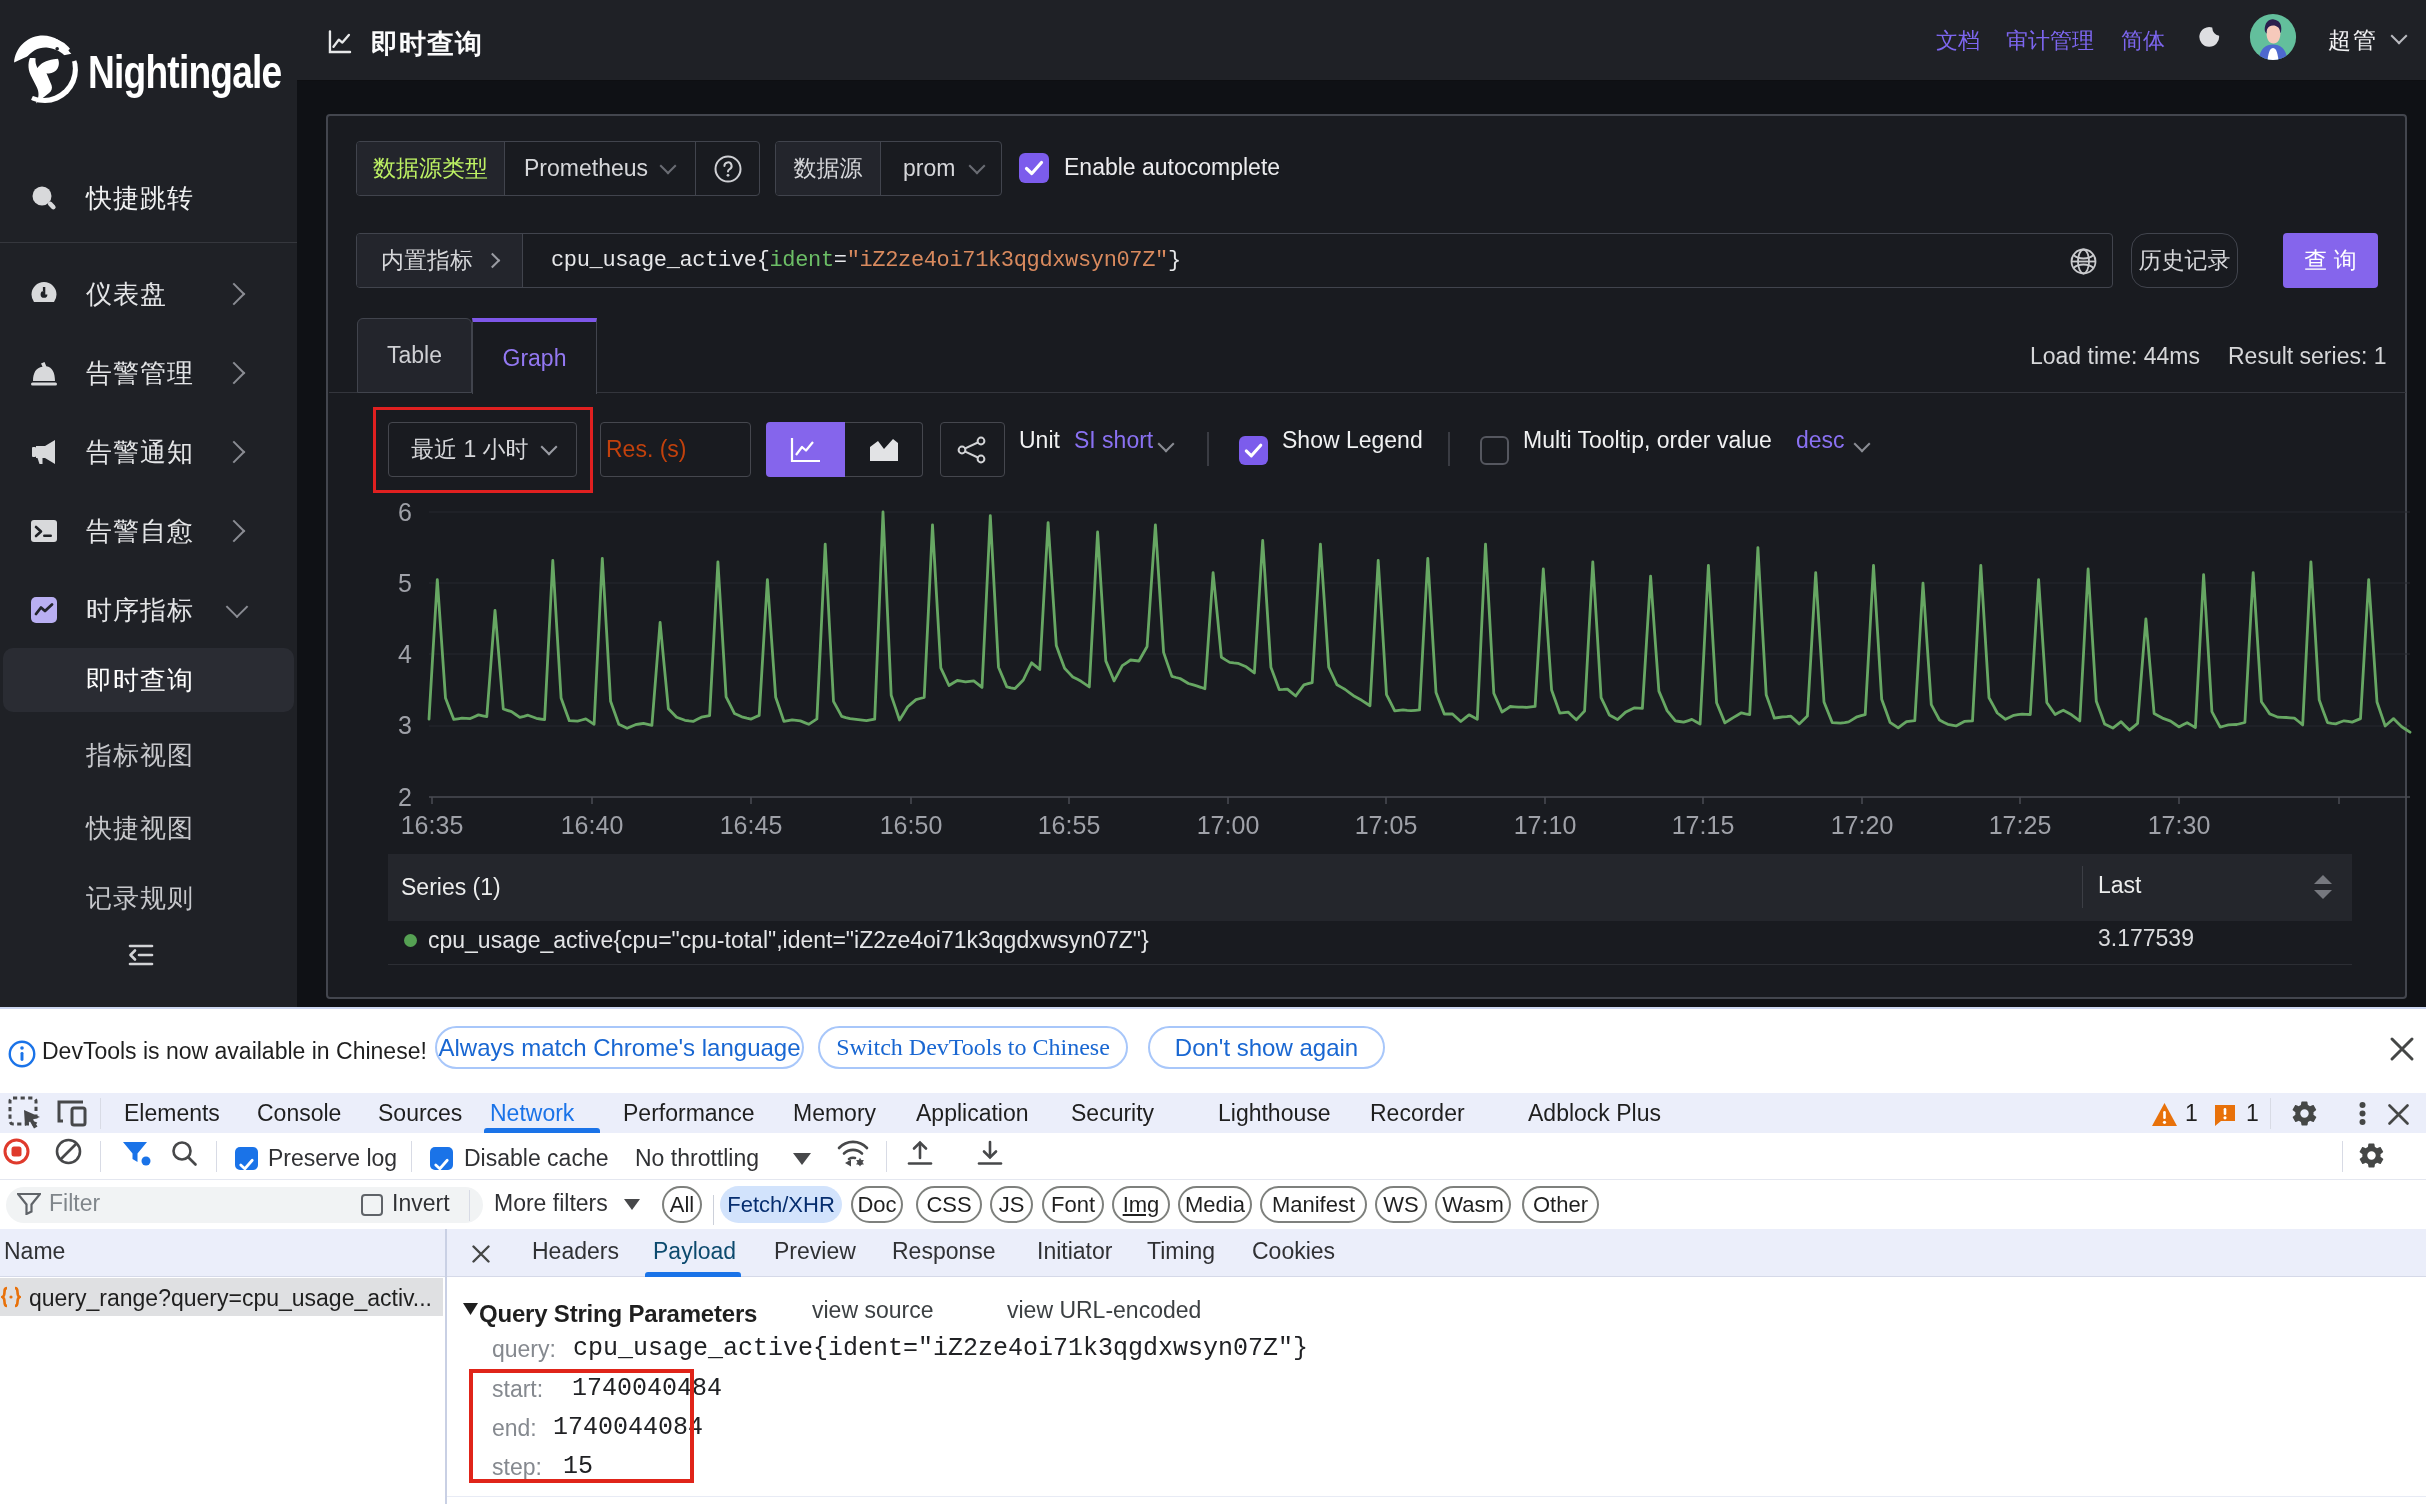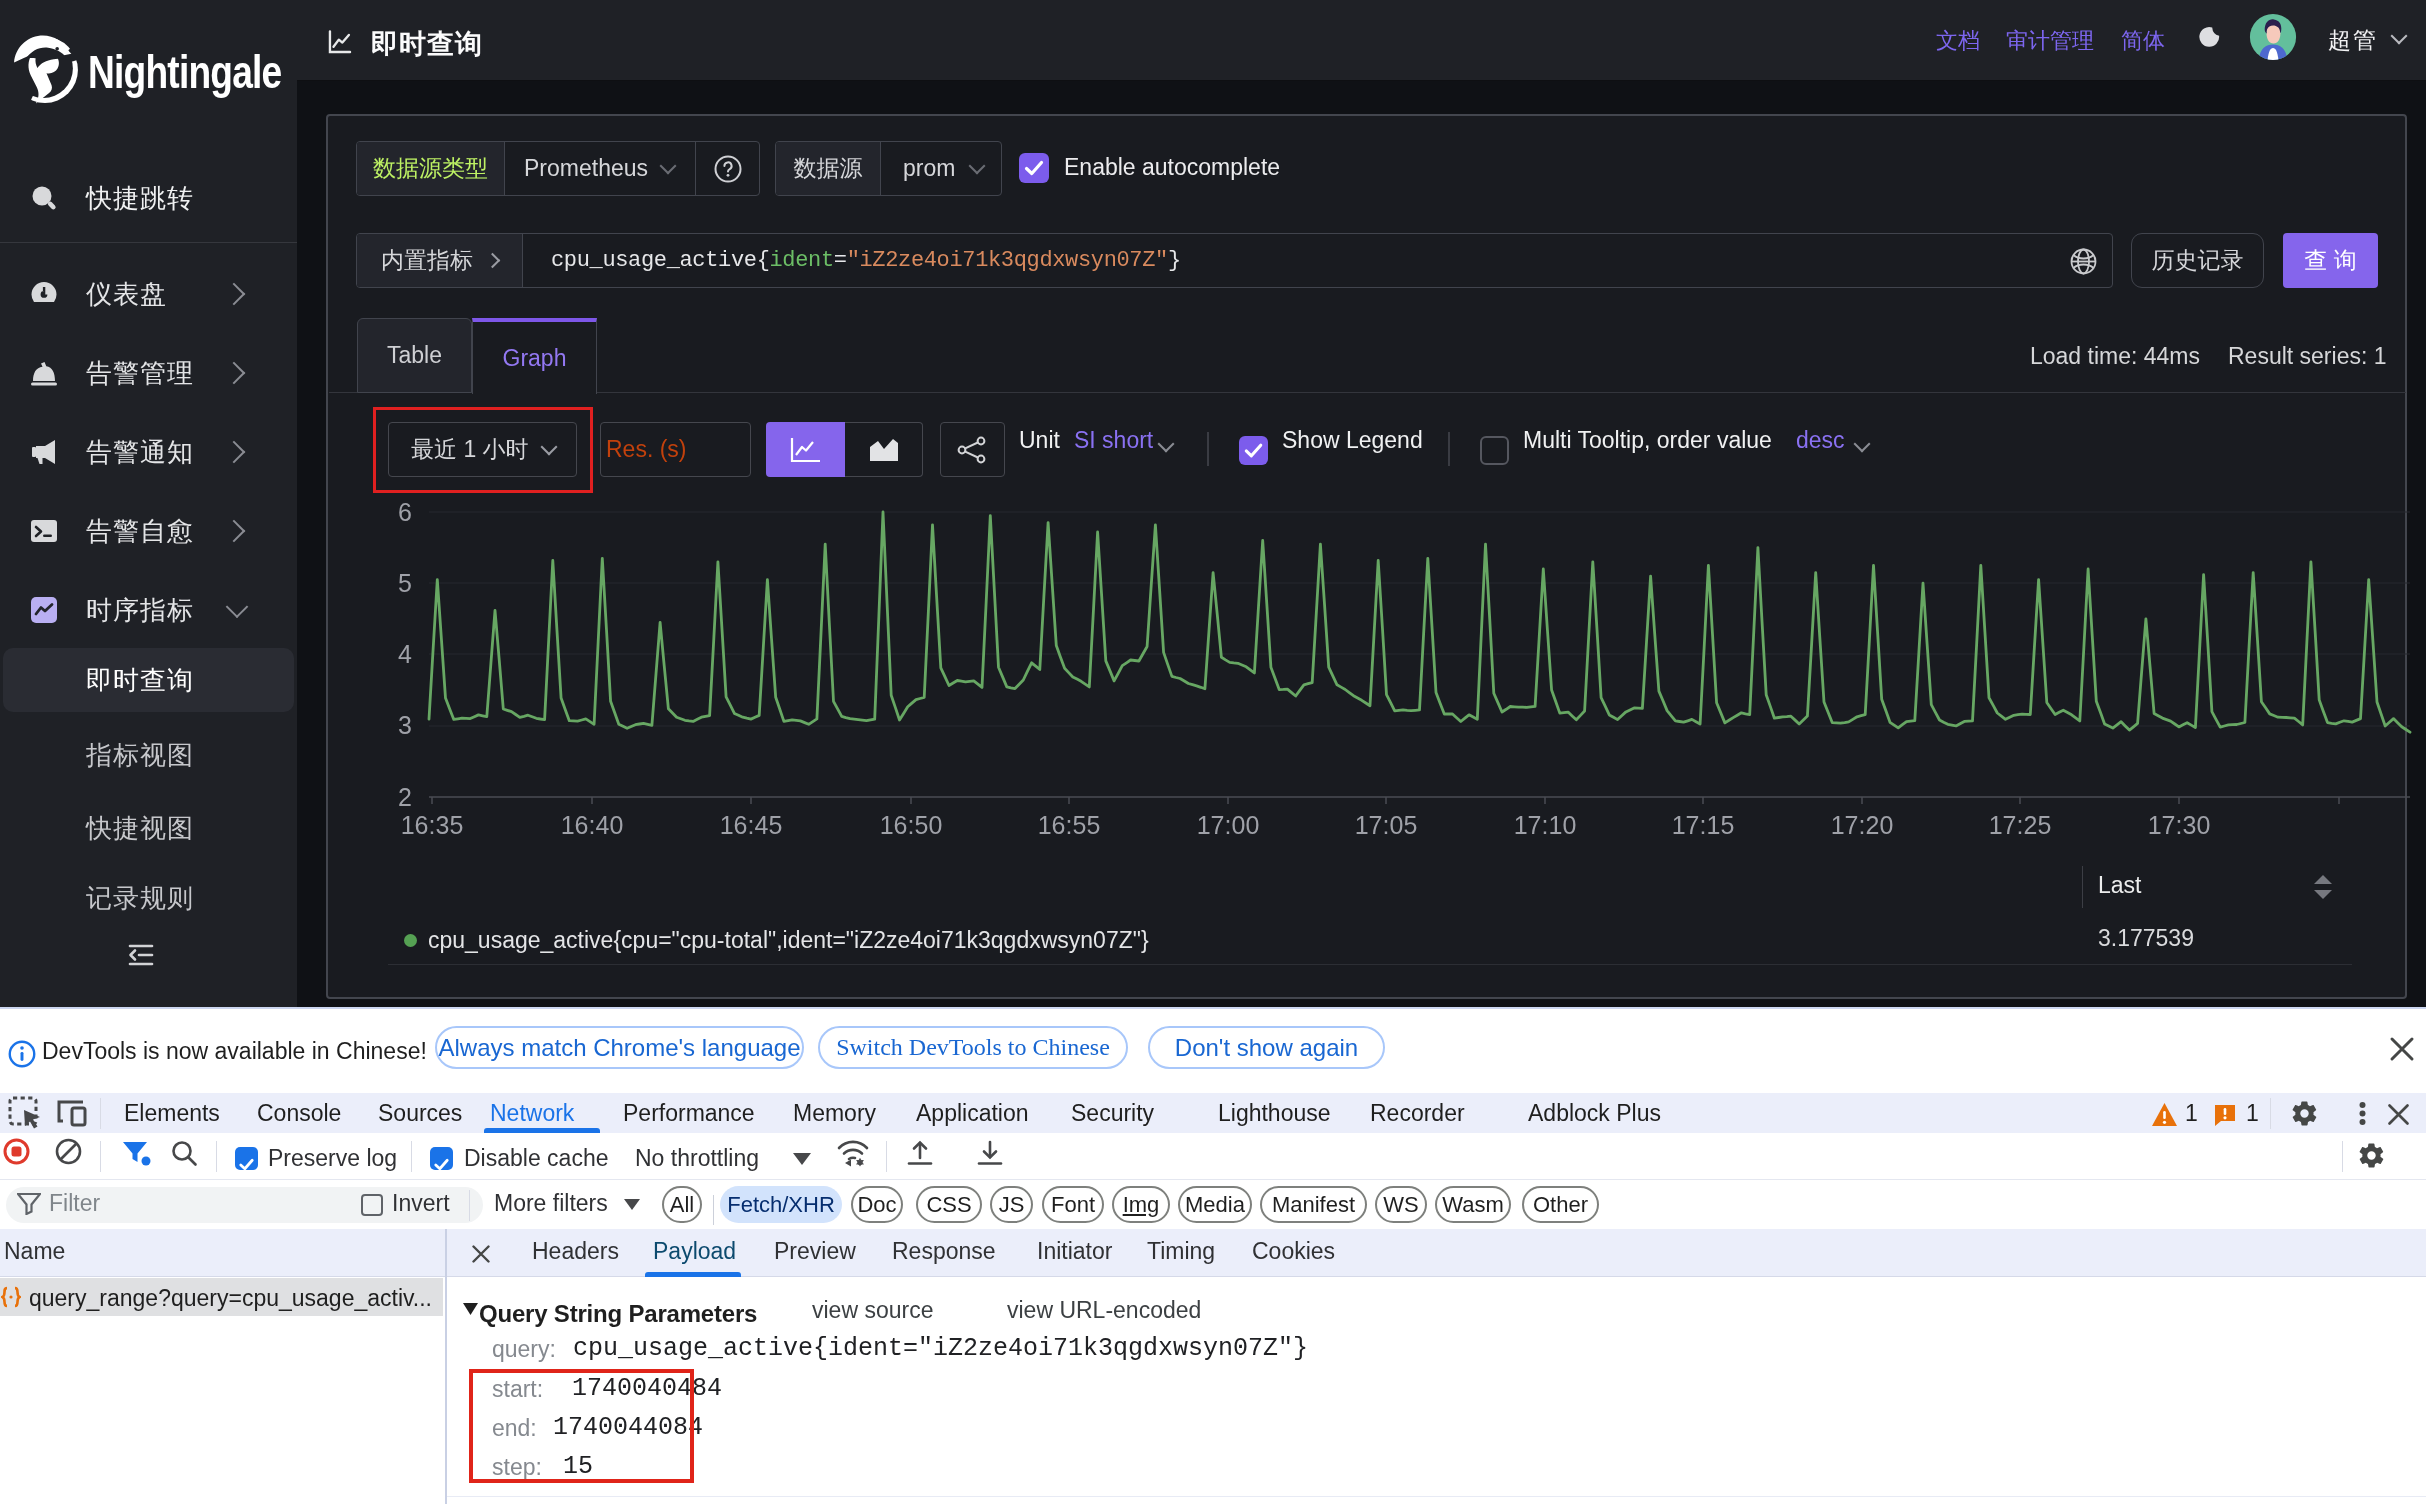--- a/index.html
+++ b/index.html
@@ -182,21 +182,21 @@
             <g stroke="#c9cacd" stroke-width="1.8" fill="none">
               <circle cx="14.5" cy="14.5" r="12"></circle>
               <ellipse cx="14.5" cy="14.5" rx="5.5" ry="12"></ellipse>
               <line x1="2.5" y1="14.5" x2="26.5" y2="14.5"></line>
               <path d="M4.5 8 C7 10.2 10.5 11.5 14.5 11.5 C18.5 11.5 22 10.2 24.5 8"></path>
               <path d="M4.5 21 C7 18.8 10.5 17.5 14.5 17.5 C18.5 17.5 22 18.8 24.5 21"></path>
             </g>
           </svg>
       </div>
     </div>
-    <div class="abs" style="left:2131px;top:233px;width:133px;height:55px;border:1px solid #41444d;border-radius:11px;display:flex;align-items:center;justify-content:center;font-size:23px;color:#d6d7da;">历史记录</div>
+    <div class="abs" style="left:2131px;top:233px;width:107px;height:55px;border:1px solid #41444d;border-radius:16px;display:flex;align-items:center;justify-content:center;font-size:23px;color:#d6d7da;">历史记录</div>
     <div class="abs" style="left:2283px;top:233px;width:95px;height:55px;background:#8565ec;border-radius:4px;display:flex;align-items:center;justify-content:center;font-size:23px;color:#fff;">查&nbsp;询</div>
 
     <div class="abs" style="left:329px;top:392px;width:2077px;border-top:1px solid #33353c;"></div>
     <div class="abs" style="left:357px;top:318px;width:115px;height:75px;background:#23252c;border:1px solid #41444d;border-radius:6px 6px 0 0;display:flex;align-items:center;justify-content:center;font-size:23px;color:#cfd0d4;">Table</div>
     <div class="abs" style="left:472px;top:318px;width:125px;height:76px;background:#191b20;border-left:1px solid #41444d;border-right:1px solid #41444d;border-top:4px solid #7e57e8;display:flex;align-items:center;justify-content:center;font-size:23px;color:#9378f2;">Graph</div>
     <div class="abs" style="left:2030px;top:343px;font-size:23px;color:#d6d7d9;">Load time: 44ms</div>
     <div class="abs" style="left:2228px;top:343px;font-size:23px;color:#d6d7d9;">Result series: 1</div>
 
     <div class="abs" style="left:388px;top:422px;width:189px;height:55px;border:1px solid #45474e;border-radius:4px;display:flex;align-items:center;">
       <span style="margin-left:22px;font-size:23px;color:#d6d7da;">最近 1 小时</span>
@@ -280,20 +280,23 @@
           <line x1="1165" y1="297" x2="1165" y2="304"></line>
           <line x1="1323" y1="297" x2="1323" y2="304"></line>
           <line x1="1482" y1="297" x2="1482" y2="304"></line>
           <line x1="1640" y1="297" x2="1640" y2="304"></line>
           <line x1="1799" y1="297" x2="1799" y2="304"></line>
           <line x1="1959" y1="297" x2="1959" y2="304"></line>
         </g>
       <path id="chartline" d="M49.0,219.2 Q49.0,219.2 53.1,149.5 Q57.3,79.7 57.3,79.7 Q57.3,79.7 61.4,138.9 Q65.5,198.1 65.5,198.1 Q65.5,198.1 69.6,208.8 Q73.8,219.4 73.8,219.4 Q73.8,219.4 77.9,218.8 Q82.0,218.2 82.0,218.2 Q82.0,218.2 86.1,218.4 Q90.3,218.6 90.3,218.6 Q90.3,218.6 94.4,216.7 Q98.5,214.9 98.5,214.9 Q98.5,214.9 102.7,215.8 Q106.8,216.7 106.8,216.7 Q106.8,216.7 110.9,163.5 Q115.0,110.3 115.0,110.3 Q115.0,110.3 119.2,159.7 Q123.3,209.0 123.3,209.0 Q123.3,209.0 127.4,210.4 Q131.5,211.7 131.5,211.7 Q131.5,211.7 135.7,214.5 Q139.8,217.3 139.8,217.3 Q139.8,217.3 143.9,216.3 Q148.0,215.2 148.0,215.2 Q148.0,215.2 152.2,216.8 Q156.3,218.3 156.3,218.3 Q156.3,218.3 160.4,219.0 Q164.6,219.6 164.6,219.6 Q164.6,219.6 168.7,140.0 Q172.8,60.5 172.8,60.5 Q172.8,60.5 176.9,129.3 Q181.1,198.1 181.1,198.1 Q181.1,198.1 185.2,209.4 Q189.3,220.7 189.3,220.7 Q189.3,220.7 193.4,220.9 Q197.6,221.1 197.6,221.1 Q197.6,221.1 201.7,220.0 Q205.8,218.9 205.8,218.9 Q205.8,218.9 210.0,221.6 Q214.1,224.3 214.1,224.3 Q214.1,224.3 218.2,141.3 Q222.3,58.3 222.3,58.3 Q222.3,58.3 226.5,129.8 Q230.6,201.3 230.6,201.3 Q230.6,201.3 234.7,212.8 Q238.8,224.3 238.8,224.3 Q238.8,224.3 243.0,226.3 Q247.1,228.3 247.1,228.3 Q247.1,228.3 251.2,226.5 Q255.4,224.7 255.4,224.7 Q255.4,224.7 259.5,224.0 Q263.6,223.4 263.6,223.4 Q263.6,223.4 267.7,224.4 Q271.9,225.4 271.9,225.4 Q271.9,225.4 276.0,173.9 Q280.1,122.4 280.1,122.4 Q280.1,122.4 284.2,165.6 Q288.4,208.8 288.4,208.8 Q288.4,208.8 292.5,213.0 Q296.6,217.3 296.6,217.3 Q296.6,217.3 300.8,218.8 Q304.9,220.3 304.9,220.3 Q304.9,220.3 309.0,220.9 Q313.1,221.4 313.1,221.4 Q313.1,221.4 317.3,219.3 Q321.4,217.2 321.4,217.2 Q321.4,217.2 325.5,216.4 Q329.6,215.6 329.6,215.6 Q329.6,215.6 333.8,138.8 Q337.9,61.9 337.9,61.9 Q337.9,61.9 342.0,129.4 Q346.1,196.9 346.1,196.9 Q346.1,196.9 350.3,205.2 Q354.4,213.4 354.4,213.4 Q354.4,213.4 358.5,215.3 Q362.7,217.2 362.7,217.2 Q362.7,217.2 366.8,218.2 Q370.9,219.1 370.9,219.1 Q370.9,219.1 375.0,217.3 Q379.2,215.4 379.2,215.4 Q379.2,215.4 383.3,147.5 Q387.4,79.7 387.4,79.7 Q387.4,79.7 391.5,138.5 Q395.7,197.3 395.7,197.3 Q395.7,197.3 399.8,209.3 Q403.9,221.4 403.9,221.4 Q403.9,221.4 408.1,220.6 Q412.2,219.8 412.2,219.8 Q412.2,219.8 416.3,220.3 Q420.4,220.9 420.4,220.9 Q420.4,220.9 424.6,222.6 Q428.7,224.3 428.7,224.3 Q428.7,224.3 432.8,221.6 Q436.9,218.9 436.9,218.9 Q436.9,218.9 441.1,131.5 Q445.2,44.1 445.2,44.1 Q445.2,44.1 449.3,122.7 Q453.5,201.3 453.5,201.3 Q453.5,201.3 457.6,208.9 Q461.7,216.4 461.7,216.4 Q461.7,216.4 465.8,217.6 Q470.0,218.7 470.0,218.7 Q470.0,218.7 474.1,219.2 Q478.2,219.7 478.2,219.7 Q478.2,219.7 482.3,220.2 Q486.5,220.7 486.5,220.7 Q486.5,220.7 490.6,219.9 Q494.7,219.1 494.7,219.1 Q494.7,219.1 498.9,115.5 Q503.0,12.0 503.0,12.0 Q503.0,12.0 507.1,103.6 Q511.2,195.2 511.2,195.2 Q511.2,195.2 515.4,207.6 Q519.5,220.0 519.5,220.0 Q519.5,220.0 523.6,213.4 Q527.7,206.7 527.7,206.7 Q527.7,206.7 531.9,203.1 Q536.0,199.6 536.0,199.6 Q536.0,199.6 540.1,198.5 Q544.2,197.4 544.2,197.4 Q544.2,197.4 548.4,111.1 Q552.5,24.8 552.5,24.8 Q552.5,24.8 556.6,96.3 Q560.8,167.8 560.8,167.8 Q560.8,167.8 564.9,176.7 Q569.0,185.5 569.0,185.5 Q569.0,185.5 573.1,183.0 Q577.3,180.5 577.3,180.5 Q577.3,180.5 581.4,181.2 Q585.5,181.9 585.5,181.9 Q585.5,181.9 589.6,181.3 Q593.8,180.8 593.8,180.8 Q593.8,180.8 597.9,184.1 Q602.0,187.4 602.0,187.4 Q602.0,187.4 606.2,101.5 Q610.3,15.6 610.3,15.6 Q610.3,15.6 614.4,91.4 Q618.5,167.2 618.5,167.2 Q618.5,167.2 622.7,177.1 Q626.8,186.9 626.8,186.9 Q626.8,186.9 630.9,187.8 Q635.0,188.6 635.0,188.6 Q635.0,188.6 639.2,184.3 Q643.3,180.0 643.3,180.0 Q643.3,180.0 647.4,171.4 Q651.6,162.8 651.6,162.8 Q651.6,162.8 655.7,166.1 Q659.8,169.5 659.8,169.5 Q659.8,169.5 663.9,96.1 Q668.1,22.7 668.1,22.7 Q668.1,22.7 672.2,84.1 Q676.3,145.6 676.3,145.6 Q676.3,145.6 680.4,156.9 Q684.6,168.2 684.6,168.2 Q684.6,168.2 688.7,172.6 Q692.8,177.0 692.8,177.0 Q692.8,177.0 697.0,179.1 Q701.1,181.3 701.1,181.3 Q701.1,181.3 705.2,184.1 Q709.3,186.9 709.3,186.9 Q709.3,186.9 713.5,109.4 Q717.6,32.0 717.6,32.0 Q717.6,32.0 721.7,96.4 Q725.8,160.9 725.8,160.9 Q725.8,160.9 730.0,170.9 Q734.1,180.9 734.1,180.9 Q734.1,180.9 738.2,173.3 Q742.3,165.6 742.3,165.6 Q742.3,165.6 746.5,162.8 Q750.6,160.0 750.6,160.0 Q750.6,160.0 754.7,160.5 Q758.9,161.0 758.9,161.0 Q758.9,161.0 763.0,153.8 Q767.1,146.5 767.1,146.5 Q767.1,146.5 771.2,85.7 Q775.4,24.8 775.4,24.8 Q775.4,24.8 779.5,88.6 Q783.6,152.4 783.6,152.4 Q783.6,152.4 787.7,164.4 Q791.9,176.4 791.9,176.4 Q791.9,176.4 796.0,177.5 Q800.1,178.5 800.1,178.5 Q800.1,178.5 804.3,181.0 Q808.4,183.5 808.4,183.5 Q808.4,183.5 812.5,184.7 Q816.6,185.9 816.6,185.9 Q816.6,185.9 820.8,187.3 Q824.9,188.8 824.9,188.8 Q824.9,188.8 829.0,130.7 Q833.1,72.6 833.1,72.6 Q833.1,72.6 837.3,114.9 Q841.4,157.3 841.4,157.3 Q841.4,157.3 845.5,159.9 Q849.7,162.4 849.7,162.4 Q849.7,162.4 853.8,162.9 Q857.9,163.3 857.9,163.3 Q857.9,163.3 862.0,165.0 Q866.2,166.8 866.2,166.8 Q866.2,166.8 870.3,169.9 Q874.4,173.0 874.4,173.0 Q874.4,173.0 878.5,106.7 Q882.7,40.5 882.7,40.5 Q882.7,40.5 886.8,103.8 Q890.9,167.2 890.9,167.2 Q890.9,167.2 895.1,178.4 Q899.2,189.6 899.2,189.6 Q899.2,189.6 903.3,189.4 Q907.4,189.1 907.4,189.1 Q907.4,189.1 911.6,192.6 Q915.7,196.0 915.7,196.0 Q915.7,196.0 919.8,190.4 Q923.9,184.9 923.9,184.9 Q923.9,184.9 928.1,183.7 Q932.2,182.6 932.2,182.6 Q932.2,182.6 936.3,113.3 Q940.4,44.1 940.4,44.1 Q940.4,44.1 944.6,105.6 Q948.7,167.1 948.7,167.1 Q948.7,167.1 952.8,175.9 Q957.0,184.8 957.0,184.8 Q957.0,184.8 961.1,187.1 Q965.2,189.5 965.2,189.5 Q965.2,189.5 969.3,192.6 Q973.5,195.7 973.5,195.7 Q973.5,195.7 977.6,198.0 Q981.7,200.3 981.7,200.3 Q981.7,200.3 985.8,203.0 Q990.0,205.7 990.0,205.7 Q990.0,205.7 994.1,133.1 Q998.2,60.5 998.2,60.5 Q998.2,60.5 1002.4,127.5 Q1006.5,194.6 1006.5,194.6 Q1006.5,194.6 1010.6,202.7 Q1014.7,210.8 1014.7,210.8 Q1014.7,210.8 1018.9,210.3 Q1023.0,209.8 1023.0,209.8 Q1023.0,209.8 1027.1,210.3 Q1031.2,210.7 1031.2,210.7 Q1031.2,210.7 1035.4,210.3 Q1039.5,209.9 1039.5,209.9 Q1039.5,209.9 1043.6,134.1 Q1047.8,58.3 1047.8,58.3 Q1047.8,58.3 1051.9,125.4 Q1056.0,192.5 1056.0,192.5 Q1056.0,192.5 1060.1,203.3 Q1064.3,214.0 1064.3,214.0 Q1064.3,214.0 1068.4,214.0 Q1072.5,214.0 1072.5,214.0 Q1072.5,214.0 1076.6,217.7 Q1080.8,221.5 1080.8,221.5 Q1080.8,221.5 1084.9,218.1 Q1089.0,214.8 1089.0,214.8 Q1089.0,214.8 1093.2,217.1 Q1097.3,219.4 1097.3,219.4 Q1097.3,219.4 1101.4,131.8 Q1105.5,44.1 1105.5,44.1 Q1105.5,44.1 1109.7,118.7 Q1113.8,193.3 1113.8,193.3 Q1113.8,193.3 1117.9,202.6 Q1122.0,212.0 1122.0,212.0 Q1122.0,212.0 1126.2,209.3 Q1130.3,206.5 1130.3,206.5 Q1130.3,206.5 1134.4,206.8 Q1138.5,207.1 1138.5,207.1 Q1138.5,207.1 1142.7,207.2 Q1146.8,207.4 1146.8,207.4 Q1146.8,207.4 1150.9,206.9 Q1155.1,206.4 1155.1,206.4 Q1155.1,206.4 1159.2,137.7 Q1163.3,69.0 1163.3,69.0 Q1163.3,69.0 1167.4,129.5 Q1171.6,190.0 1171.6,190.0 Q1171.6,190.0 1175.7,201.5 Q1179.8,213.1 1179.8,213.1 Q1179.8,213.1 1183.9,212.6 Q1188.1,212.1 1188.1,212.1 Q1188.1,212.1 1192.2,216.0 Q1196.3,219.8 1196.3,219.8 Q1196.3,219.8 1200.5,215.4 Q1204.6,211.0 1204.6,211.0 Q1204.6,211.0 1208.7,136.4 Q1212.8,61.9 1212.8,61.9 Q1212.8,61.9 1217.0,129.7 Q1221.1,197.6 1221.1,197.6 Q1221.1,197.6 1225.2,206.2 Q1229.3,214.9 1229.3,214.9 Q1229.3,214.9 1233.5,217.2 Q1237.6,219.6 1237.6,219.6 Q1237.6,219.6 1241.7,215.7 Q1245.9,211.9 1245.9,211.9 Q1245.9,211.9 1250.0,209.9 Q1254.1,207.9 1254.1,207.9 Q1254.1,207.9 1258.2,208.1 Q1262.4,208.3 1262.4,208.3 Q1262.4,208.3 1266.5,142.2 Q1270.6,76.1 1270.6,76.1 Q1270.6,76.1 1274.7,133.6 Q1278.9,191.1 1278.9,191.1 Q1278.9,191.1 1283.0,200.8 Q1287.1,210.6 1287.1,210.6 Q1287.1,210.6 1291.3,215.8 Q1295.4,220.9 1295.4,220.9 Q1295.4,220.9 1299.5,221.5 Q1303.6,222.2 1303.6,222.2 Q1303.6,222.2 1307.8,220.8 Q1311.9,219.4 1311.9,219.4 Q1311.9,219.4 1316.0,221.7 Q1320.1,224.0 1320.1,224.0 Q1320.1,224.0 1324.3,144.7 Q1328.4,65.4 1328.4,65.4 Q1328.4,65.4 1332.5,134.1 Q1336.6,202.8 1336.6,202.8 Q1336.6,202.8 1340.8,212.9 Q1344.9,222.9 1344.9,222.9 Q1344.9,222.9 1349.0,220.3 Q1353.2,217.6 1353.2,217.6 Q1353.2,217.6 1357.3,215.2 Q1361.4,212.8 1361.4,212.8 Q1361.4,212.8 1365.5,213.8 Q1369.7,214.7 1369.7,214.7 Q1369.7,214.7 1373.8,131.2 Q1377.9,47.6 1377.9,47.6 Q1377.9,47.6 1382.0,121.1 Q1386.2,194.7 1386.2,194.7 Q1386.2,194.7 1390.3,206.4 Q1394.4,218.2 1394.4,218.2 Q1394.4,218.2 1398.6,217.5 Q1402.7,216.9 1402.7,216.9 Q1402.7,216.9 1406.8,216.6 Q1410.9,216.2 1410.9,216.2 Q1410.9,216.2 1415.1,220.1 Q1419.2,224.0 1419.2,224.0 Q1419.2,224.0 1423.3,220.0 Q1427.4,216.1 1427.4,216.1 Q1427.4,216.1 1431.6,144.3 Q1435.7,72.6 1435.7,72.6 Q1435.7,72.6 1439.8,137.3 Q1444.0,202.0 1444.0,202.0 Q1444.0,202.0 1448.1,212.3 Q1452.2,222.6 1452.2,222.6 Q1452.2,222.6 1456.3,222.9 Q1460.5,223.2 1460.5,223.2 Q1460.5,223.2 1464.6,222.6 Q1468.7,221.9 1468.7,221.9 Q1468.7,221.9 1472.8,219.4 Q1477.0,216.8 1477.0,216.8 Q1477.0,216.8 1481.1,215.7 Q1485.2,214.7 1485.2,214.7 Q1485.2,214.7 1489.4,140.1 Q1493.5,65.4 1493.5,65.4 Q1493.5,65.4 1497.6,132.4 Q1501.7,199.3 1501.7,199.3 Q1501.7,199.3 1505.9,210.8 Q1510.0,222.3 1510.0,222.3 Q1510.0,222.3 1514.1,225.1 Q1518.2,227.9 1518.2,227.9 Q1518.2,227.9 1522.4,224.7 Q1526.5,221.6 1526.5,221.6 Q1526.5,221.6 1530.6,221.1 Q1534.8,220.7 1534.8,220.7 Q1534.8,220.7 1538.9,152.0 Q1543.0,83.2 1543.0,83.2 Q1543.0,83.2 1547.1,143.9 Q1551.3,204.6 1551.3,204.6 Q1551.3,204.6 1555.4,212.3 Q1559.5,220.0 1559.5,220.0 Q1559.5,220.0 1563.6,222.2 Q1567.8,224.3 1567.8,224.3 Q1567.8,224.3 1571.9,225.1 Q1576.0,225.9 1576.0,225.9 Q1576.0,225.9 1580.1,223.7 Q1584.3,221.4 1584.3,221.4 Q1584.3,221.4 1588.4,221.1 Q1592.5,220.9 1592.5,220.9 Q1592.5,220.9 1596.7,143.1 Q1600.8,65.4 1600.8,65.4 Q1600.8,65.4 1604.9,131.6 Q1609.0,197.8 1609.0,197.8 Q1609.0,197.8 1613.2,205.4 Q1617.3,213.0 1617.3,213.0 Q1617.3,213.0 1621.4,216.1 Q1625.5,219.3 1625.5,219.3 Q1625.5,219.3 1629.7,217.3 Q1633.8,215.3 1633.8,215.3 Q1633.8,215.3 1637.9,214.7 Q1642.1,214.1 1642.1,214.1 Q1642.1,214.1 1646.2,214.3 Q1650.3,214.5 1650.3,214.5 Q1650.3,214.5 1654.4,147.1 Q1658.6,79.7 1658.6,79.7 Q1658.6,79.7 1662.7,141.1 Q1666.8,202.5 1666.8,202.5 Q1666.8,202.5 1670.9,208.5 Q1675.1,214.5 1675.1,214.5 Q1675.1,214.5 1679.2,212.3 Q1683.3,210.2 1683.3,210.2 Q1683.3,210.2 1687.5,212.5 Q1691.6,214.8 1691.6,214.8 Q1691.6,214.8 1695.7,217.9 Q1699.8,221.0 1699.8,221.0 Q1699.8,221.0 1704.0,145.0 Q1708.1,69.0 1708.1,69.0 Q1708.1,69.0 1712.2,135.1 Q1716.3,201.2 1716.3,201.2 Q1716.3,201.2 1720.5,212.6 Q1724.6,224.0 1724.6,224.0 Q1724.6,224.0 1728.7,226.1 Q1732.8,228.1 1732.8,228.1 Q1732.8,228.1 1737.0,224.9 Q1741.1,221.7 1741.1,221.7 Q1741.1,221.7 1745.2,225.9 Q1749.4,230.1 1749.4,230.1 Q1749.4,230.1 1753.5,226.8 Q1757.6,223.4 1757.6,223.4 Q1757.6,223.4 1761.7,171.1 Q1765.9,118.9 1765.9,118.9 Q1765.9,118.9 1770.0,166.2 Q1774.1,213.5 1774.1,213.5 Q1774.1,213.5 1778.2,215.8 Q1782.4,218.1 1782.4,218.1 Q1782.4,218.1 1786.5,219.6 Q1790.6,221.1 1790.6,221.1 Q1790.6,221.1 1794.8,224.0 Q1798.9,226.9 1798.9,226.9 Q1798.9,226.9 1803.0,224.8 Q1807.1,222.7 1807.1,222.7 Q1807.1,222.7 1811.3,225.1 Q1815.4,227.6 1815.4,227.6 Q1815.4,227.6 1819.5,151.1 Q1823.6,74.7 1823.6,74.7 Q1823.6,74.7 1827.8,143.2 Q1831.9,211.7 1831.9,211.7 Q1831.9,211.7 1836.0,219.4 Q1840.2,227.2 1840.2,227.2 Q1840.2,227.2 1844.3,226.0 Q1848.4,224.8 1848.4,224.8 Q1848.4,224.8 1852.5,224.6 Q1856.7,224.5 1856.7,224.5 Q1856.7,224.5 1860.8,223.5 Q1864.9,222.5 1864.9,222.5 Q1864.9,222.5 1869.0,147.6 Q1873.2,72.6 1873.2,72.6 Q1873.2,72.6 1877.3,137.1 Q1881.4,201.7 1881.4,201.7 Q1881.4,201.7 1885.6,207.8 Q1889.7,213.9 1889.7,213.9 Q1889.7,213.9 1893.8,215.5 Q1897.9,217.2 1897.9,217.2 Q1897.9,217.2 1902.1,217.4 Q1906.2,217.5 1906.2,217.5 Q1906.2,217.5 1910.3,217.8 Q1914.4,218.1 1914.4,218.1 Q1914.4,218.1 1918.6,221.5 Q1922.7,224.9 1922.7,224.9 Q1922.7,224.9 1926.8,143.4 Q1930.9,61.9 1930.9,61.9 Q1930.9,61.9 1935.1,130.9 Q1939.2,199.9 1939.2,199.9 Q1939.2,199.9 1943.3,211.3 Q1947.5,222.6 1947.5,222.6 Q1947.5,222.6 1951.6,223.3 Q1955.7,223.9 1955.7,223.9 Q1955.7,223.9 1959.8,222.3 Q1964.0,220.8 1964.0,220.8 Q1964.0,220.8 1968.1,221.4 Q1972.2,222.1 1972.2,222.1 Q1972.2,222.1 1976.3,220.4 Q1980.5,218.6 1980.5,218.6 Q1980.5,218.6 1984.6,149.2 Q1988.7,79.7 1988.7,79.7 Q1988.7,79.7 1992.9,140.9 Q1997.0,202.0 1997.0,202.0 Q1997.0,202.0 2001.1,214.0 Q2005.2,226.0 2005.2,226.0 Q2005.2,226.0 2009.4,222.3 Q2013.5,218.6 2013.5,218.6 Q2013.5,218.6 2017.6,222.7 Q2021.7,226.8 2021.7,226.8 Q2021.7,226.8 2025.9,229.5 Q2030.0,232.2 2030.0,232.2 L2030.0,232.2" fill="none" stroke="#67a763" stroke-width="2.8" stroke-linejoin="round" stroke-linecap="round"></path>
     </svg>
 
+    <div class="abs" style="left:388px;top:854px;width:1964px;height:67px;background:#24262c;display:flex;align-items:center;">
+      <span style="margin-left:13px;font-size:23px;color:#eceded;">Series (1)</span>
+    </div>
     <div class="abs" style="left:2082px;top:866px;width:1px;height:42px;background:#3c3e45;"></div>
     <div class="abs" style="left:2098px;top:872px;font-size:23px;color:#eceded;">Last</div>
     <svg class="abs" style="left:2312px;top:874px" width="22" height="26" viewBox="0 0 22 26">
         <path d="M11 1 L20 10 L2 10 Z" fill="#76787f"></path>
         <path d="M11 25 L20 16 L2 16 Z" fill="#76787f"></path>
       </svg>
     <div class="abs" style="left:388px;top:921px;width:1964px;height:44px;border-bottom:1px solid #2c2e34;"></div>
     <div class="abs" style="left:404px;top:934px;width:13px;height:13px;border-radius:50%;background:#55a153;"></div>
     <div class="abs" style="left:428px;top:927px;font-size:23px;color:#e4e5e7;">cpu_usage_active{cpu="cpu-total",ident="iZ2ze4oi71k3qgdxwsyn07Z"}</div>
     <div class="abs" style="left:2098px;top:925px;font-size:23px;color:#dadbdd;">3.177539</div>

